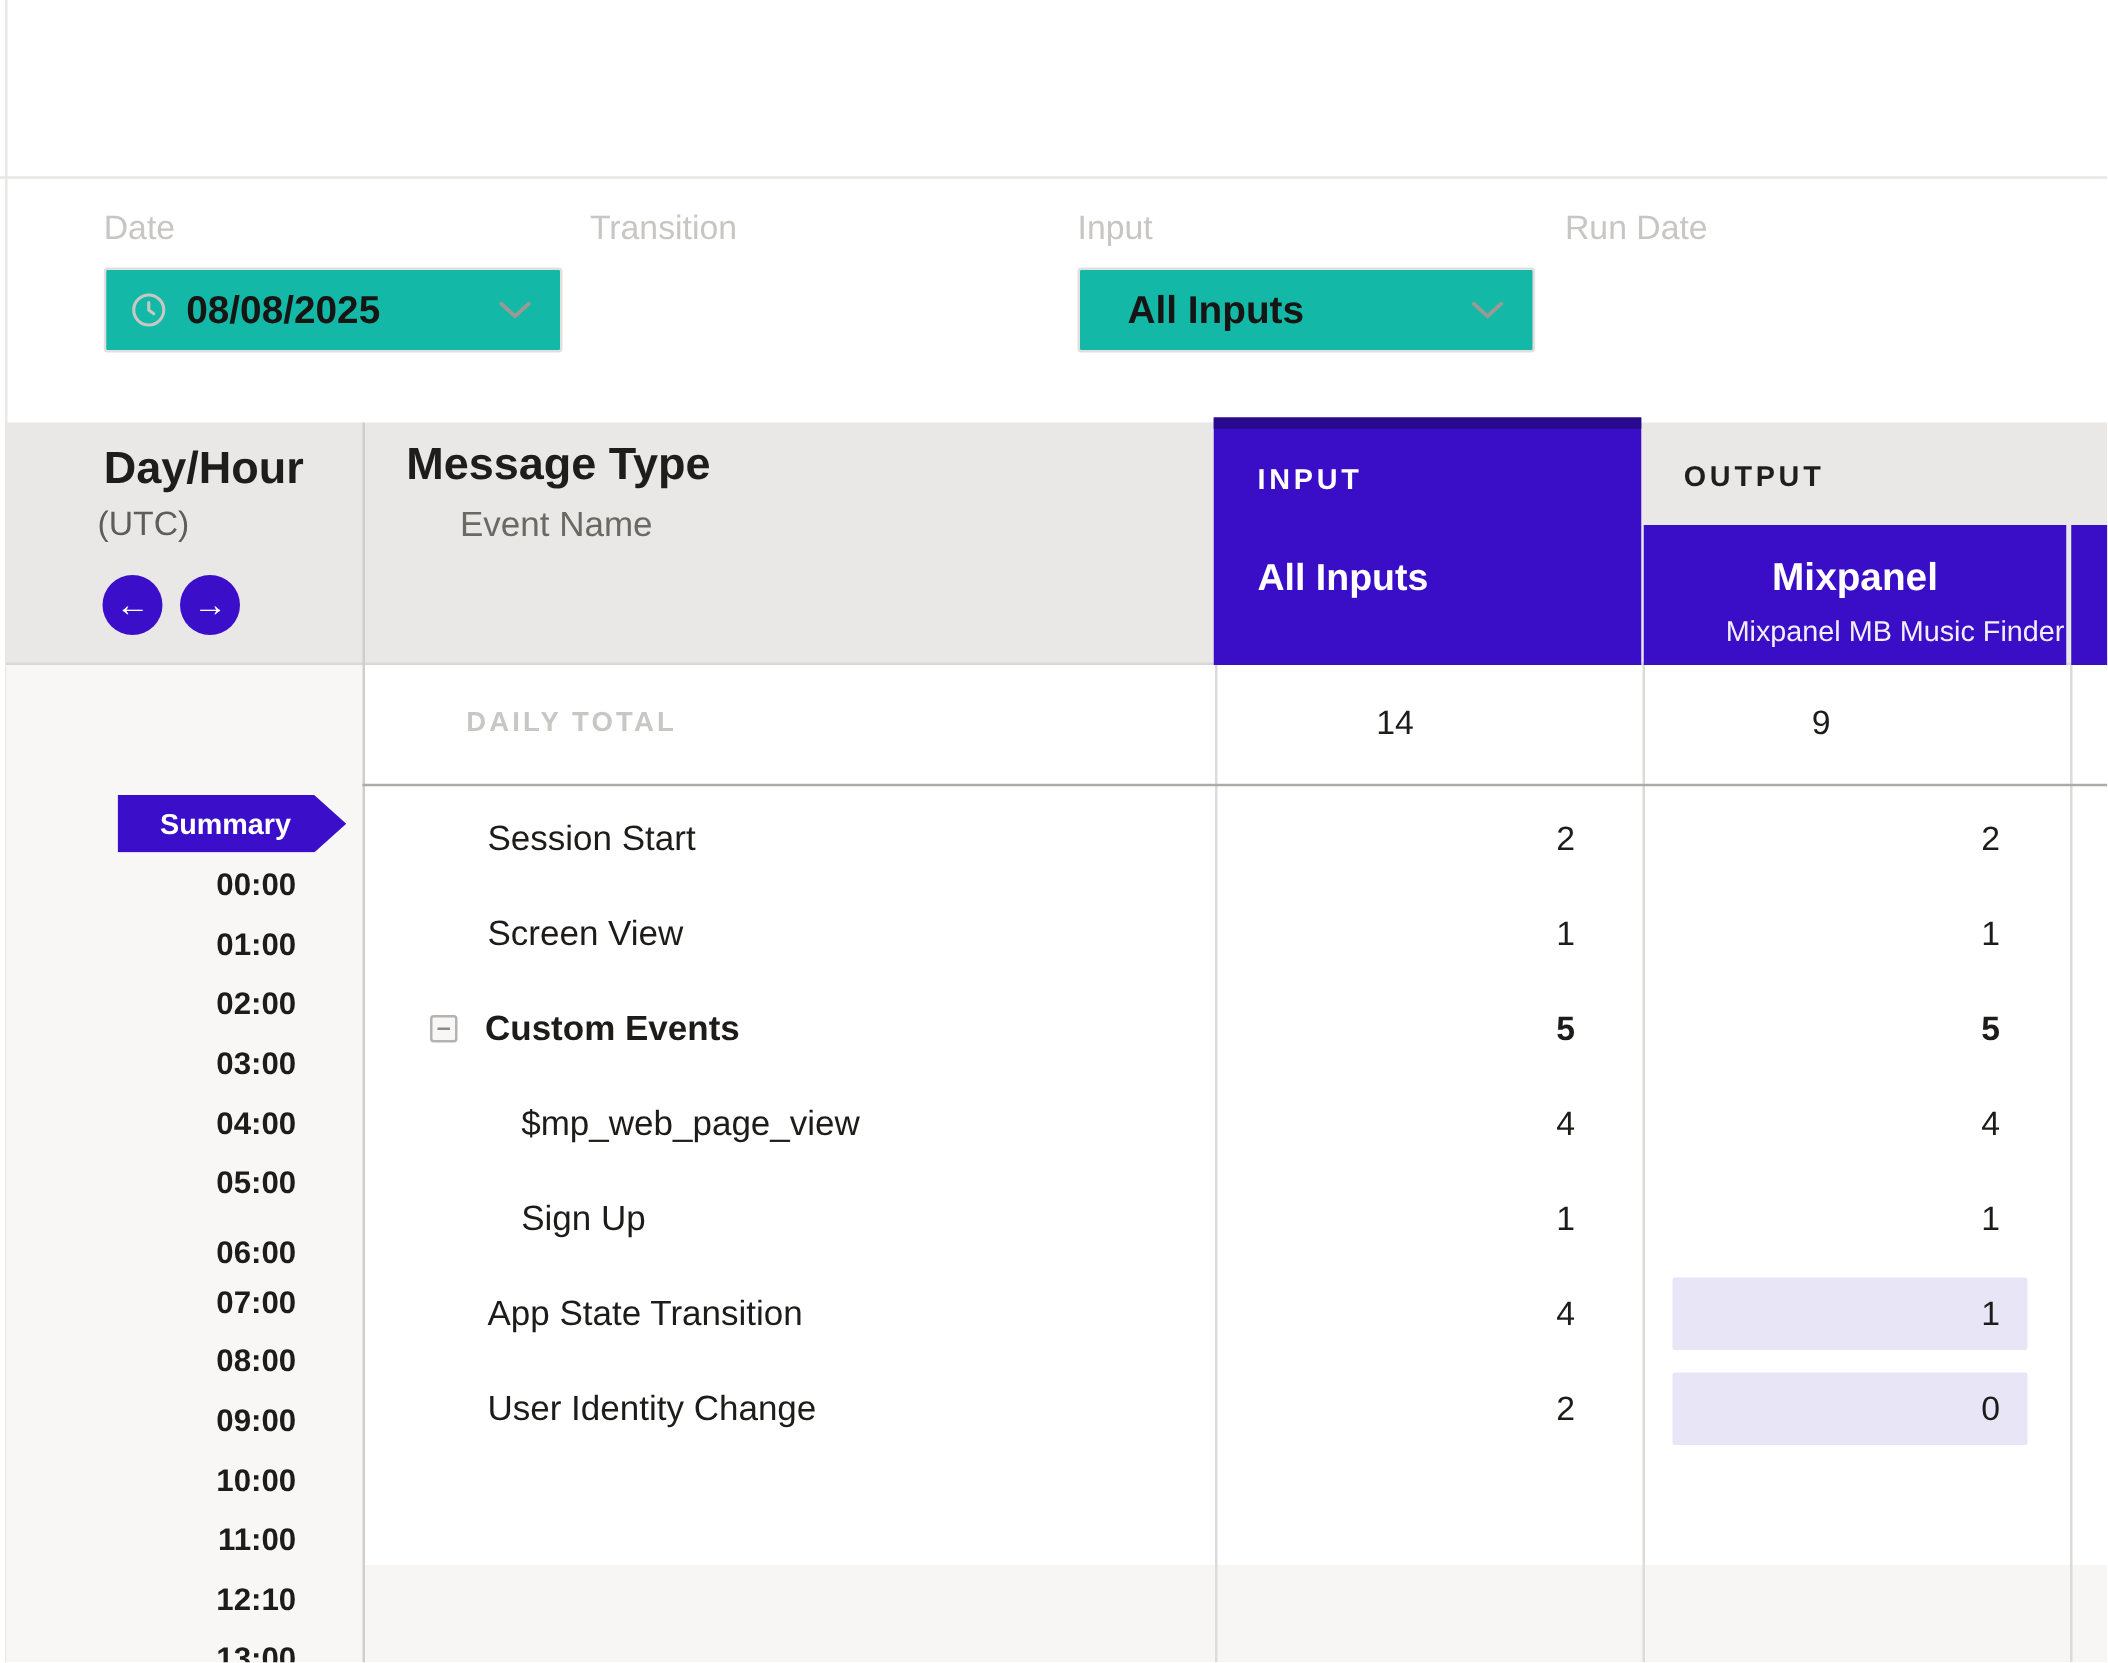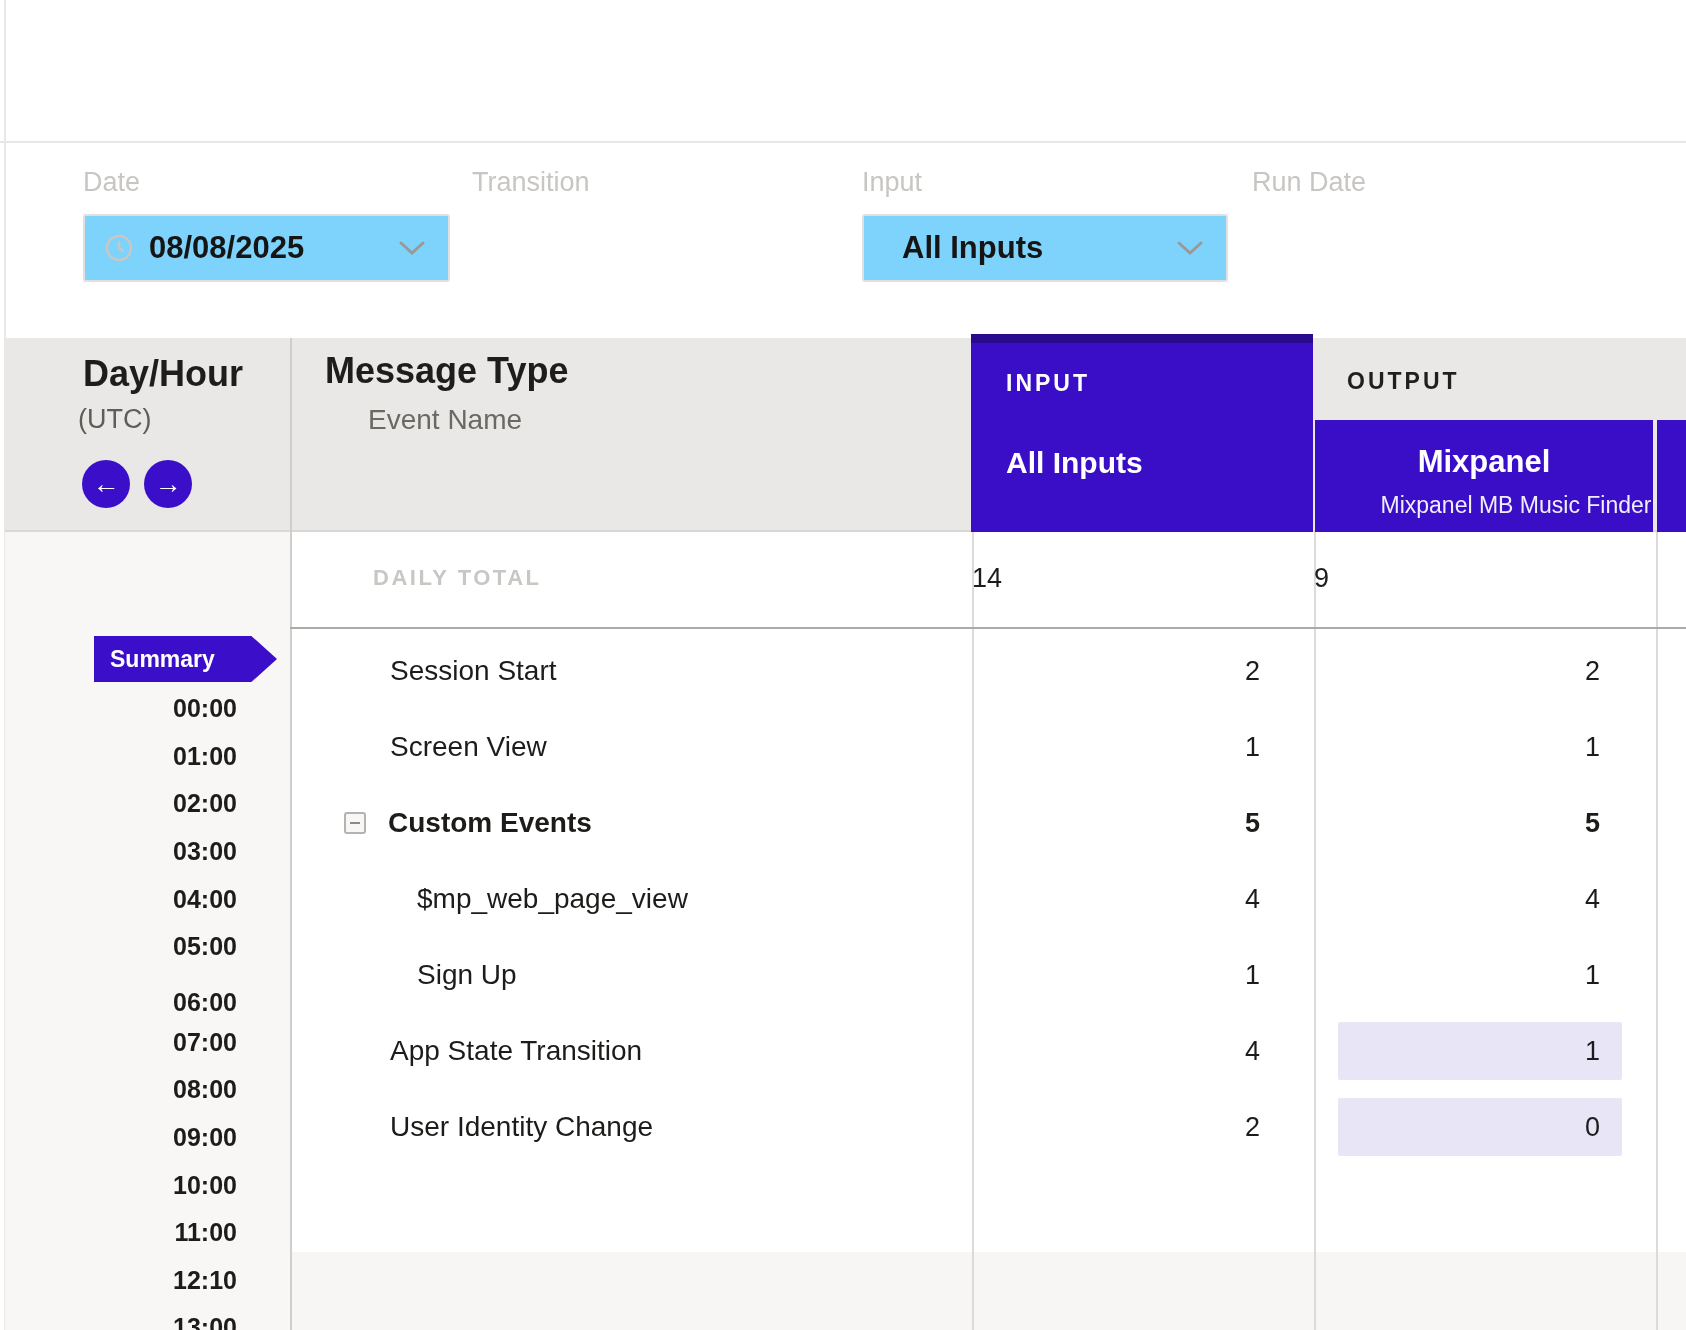--- a/index.html
+++ b/index.html
@@ -10,21 +10,21 @@
   
   .breadcrumb{left:76px;top:34px;display:flex;align-items:center;gap:30px;font-size:42px;font-weight:500;}
   .crumb-sep{color:#c9c7c3;font-weight:400;font-size:40px;}
 
   
   .top-divider{left:0;top:141px;width:1686px;height:2px;background:#e8e7e5;}
   .left-edge{left:4px;top:0;width:2px;height:1330px;background:#e9e8e6;}
 
   
   .filter-label{top:167px;font-size:27px;color:#c8c6c3;}
-  .dropdown{top:214px;height:68px;background:#7dd3fc;border:2px solid #e1e0de;border-radius:3px;
+  .dropdown{top:214px;height:68px;background:#14b8a6;border:2px solid #e1e0de;border-radius:3px;
             box-sizing:border-box;display:flex;align-items:center;cursor:pointer;}
   .dd-value{font-size:31px;font-weight:700;color:#161514;}
   .chevron{margin-left:auto;margin-right:22px;display:flex;align-items:center;}
   .run-date-value{top:231px;left:1250px;font-size:32px;font-weight:700;color:#161514;}
 
   
   .grid-header{left:5px;top:338px;width:1681px;height:194px;background:#e9e8e6;border-bottom:2px solid #d9d8d6;box-sizing:border-box;}
   .dayhour-title{left:83px;top:353px;font-size:36px;font-weight:700;}
   .dayhour-sub{left:78px;top:404px;font-size:27px;color:#5f5d59;}
   .nav-btn{top:460px;width:48px;height:48px;border-radius:50%;background:#3b0fc9;color:#fff;
@@ -42,35 +42,35 @@
   .mixpanel-box .t{position:absolute;left:0;top:24px;width:100%;font-size:31px;font-weight:700;color:#fff;}
   .mixpanel-box .s{position:absolute;left:0;top:72px;width:100%;font-size:23px;color:#f1eefc;padding-left:32px;}
   .next-output-box{left:1657px;top:420px;width:29px;height:112px;background:#3a0dc7;}
 
   
   .leftcol-bg{left:5px;top:532px;width:285px;height:798px;background:#f8f7f5;}
   .footer-bg{left:290px;top:1252px;width:1396px;height:78px;background:#f7f6f4;}
   .vline{top:338px;width:2px;height:992px;background:#cfcecb;}
   .gridline{top:532px;width:2px;height:798px;background:#dcdbd9;}
   .total-label{left:373px;top:565px;font-size:22px;font-weight:700;letter-spacing:2.5px;color:#c9c7c3;}
-  .total-val{top:563px;font-size:27px;text-align:left;color:#1d1c1a;}
+  .total-val{top:563px;font-size:27px;text-align:center;color:#1d1c1a;}
   .total-divider{left:290px;top:627px;width:1396px;height:2px;background:#acaba9;}
 
   .row-label{position:absolute;font-size:28px;color:#1d1c1a;height:76px;line-height:76px;white-space:nowrap;}
   .row-label.group{font-weight:700;}
   .cell{position:absolute;font-size:27px;color:#1d1c1a;height:76px;line-height:76px;text-align:right;}
   .cell.group{font-weight:700;}
   .hl{position:absolute;left:1338px;width:284px;height:58px;background:#e8e5f7;border-radius:2px;}
   .collapse-box{position:absolute;left:344px;width:22px;height:22px;border:2px solid #b5b3b1;border-radius:3px;
                 box-sizing:border-box;background:#f8f7f5;cursor:pointer;}
   .collapse-box .bar{position:absolute;left:4px;top:8px;width:10px;height:2px;background:#8c8a86;}
 
   
   .summary-tag{left:94px;top:636px;width:183px;height:46px;background:#3b0fc9;color:#fff;
-               font-size:23px;font-weight:700;line-height:46px;padding-left:16px;box-sizing:border-box;
+               font-size:23px;font-weight:700;line-height:46px;padding-left:34px;box-sizing:border-box;
                clip-path:polygon(0 0,86% 0,100% 50%,86% 100%,0 100%);cursor:pointer;}
   .hour-item{position:absolute;left:60px;width:177px;height:28px;line-height:28px;text-align:right;
              font-size:25px;font-weight:700;color:#1d1c1a;cursor:pointer;}
 </style>
 </head>
 <body>
 
 <div id="app">
 
 

